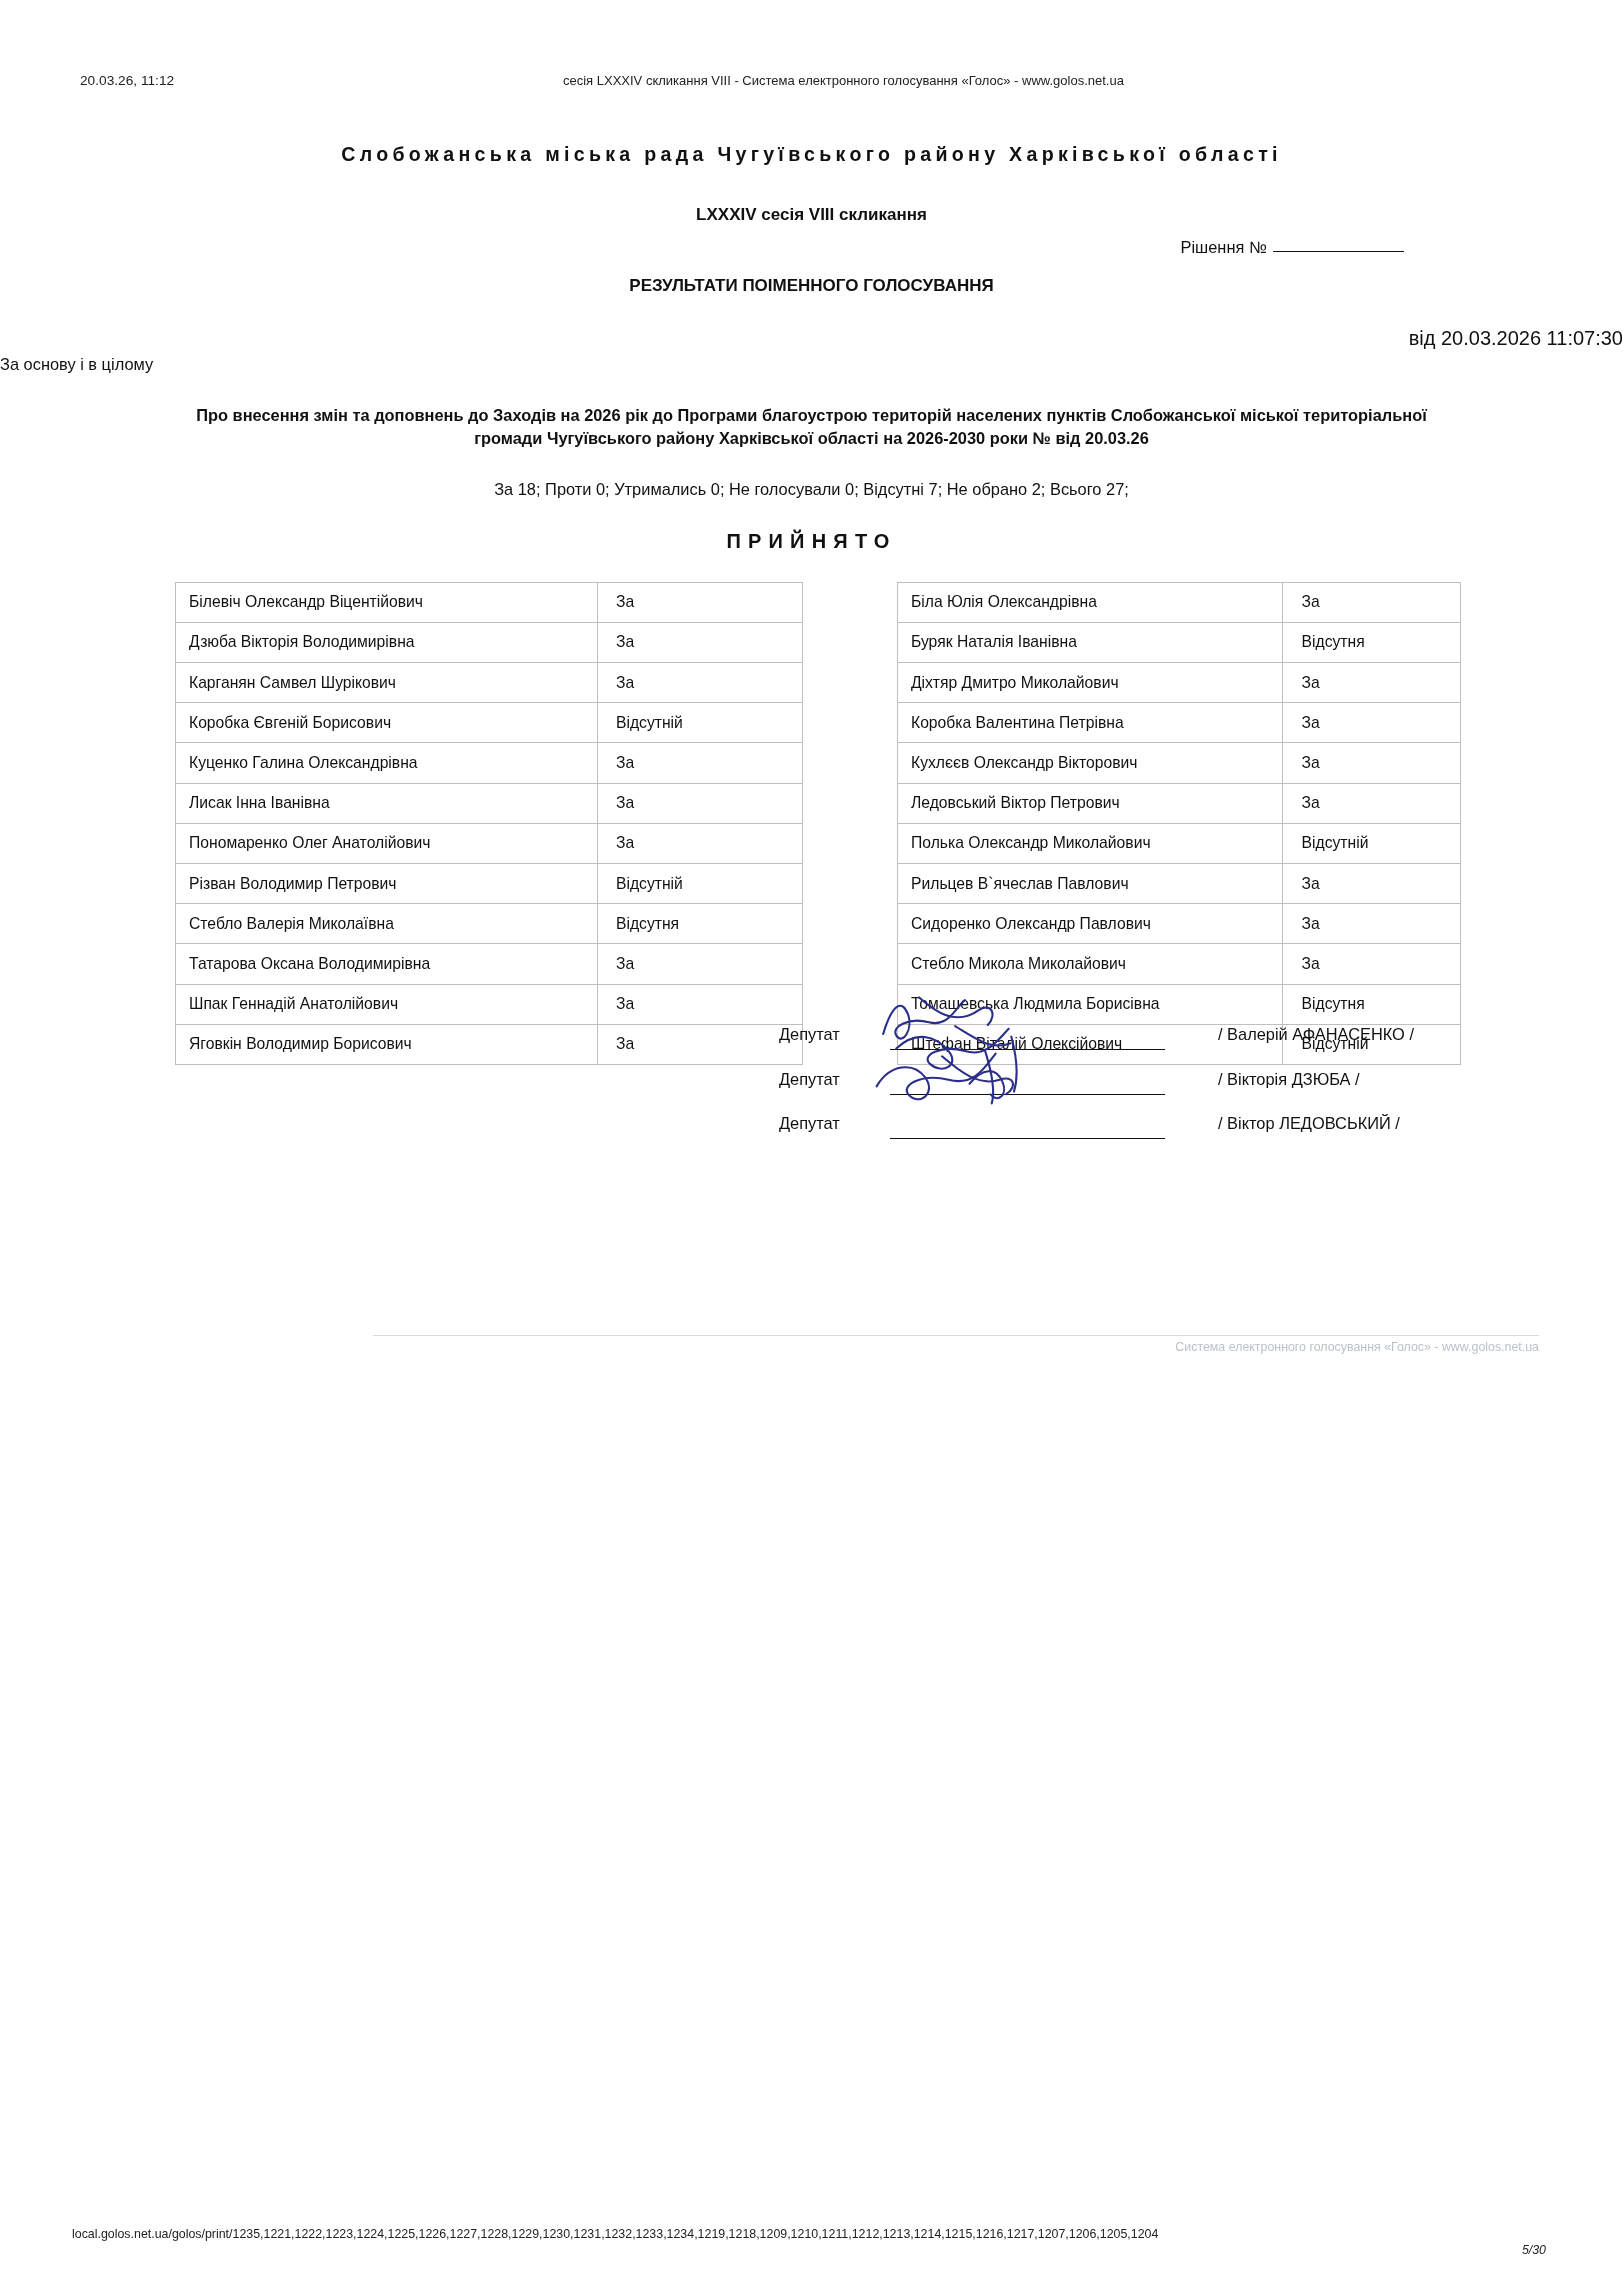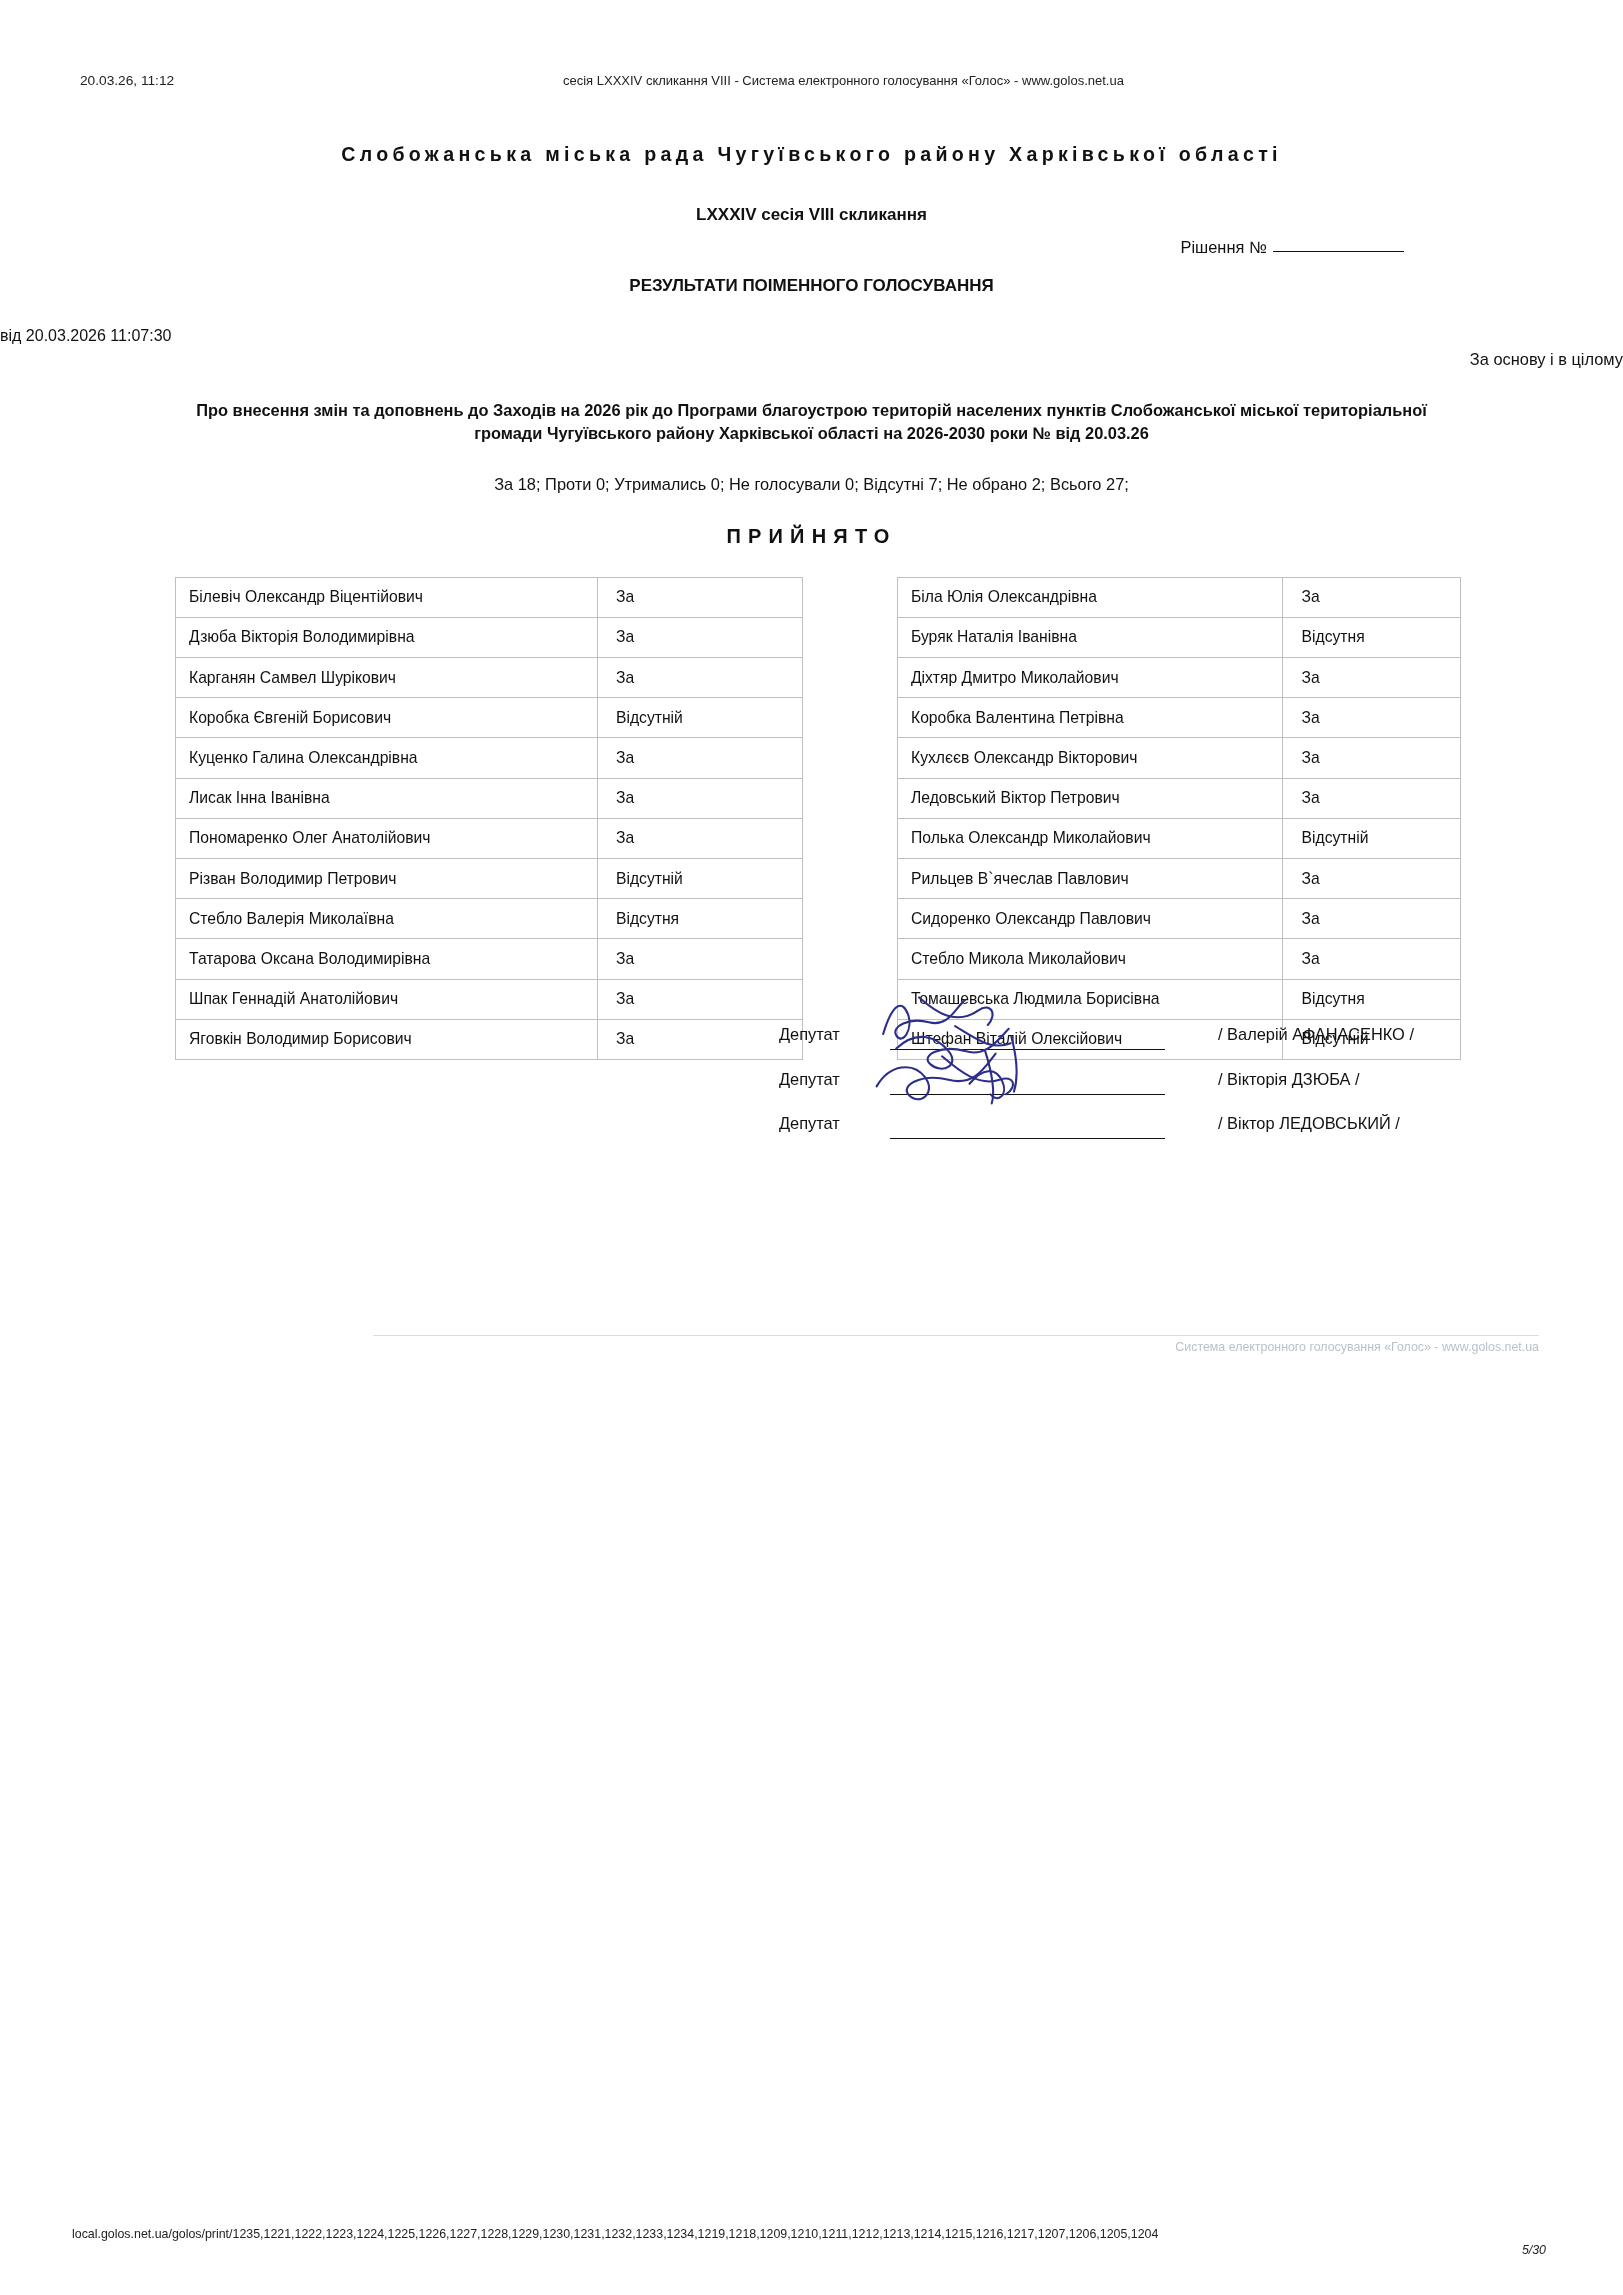--- a/index.html
+++ b/index.html
@@ -110,27 +110,27 @@
     vertical-align: 1.3px;
   }
   .results-title {
     text-align: center;
     font-size: 17px;
     font-weight: bold;
     margin-top: 9.2px;
     color: #111;
   }
   .datetime {
+    text-align: right;
+    font-size: 20px;
+    margin-top: 31px;
+    color: #111;
+  }
+  .basis {
     text-align: left;
-    font-size: 16px;
-    margin-top: 31px;
-    color: #111;
-  }
-  .basis {
-    text-align: right;
     font-size: 16.4px;
     margin-top: 5.2px;
     color: #111;
   }
   .subject {
     margin: 30px auto 0 auto;
     width: 1283px;
     text-align: center;
     font-size: 16.4px;
     font-weight: bold;

